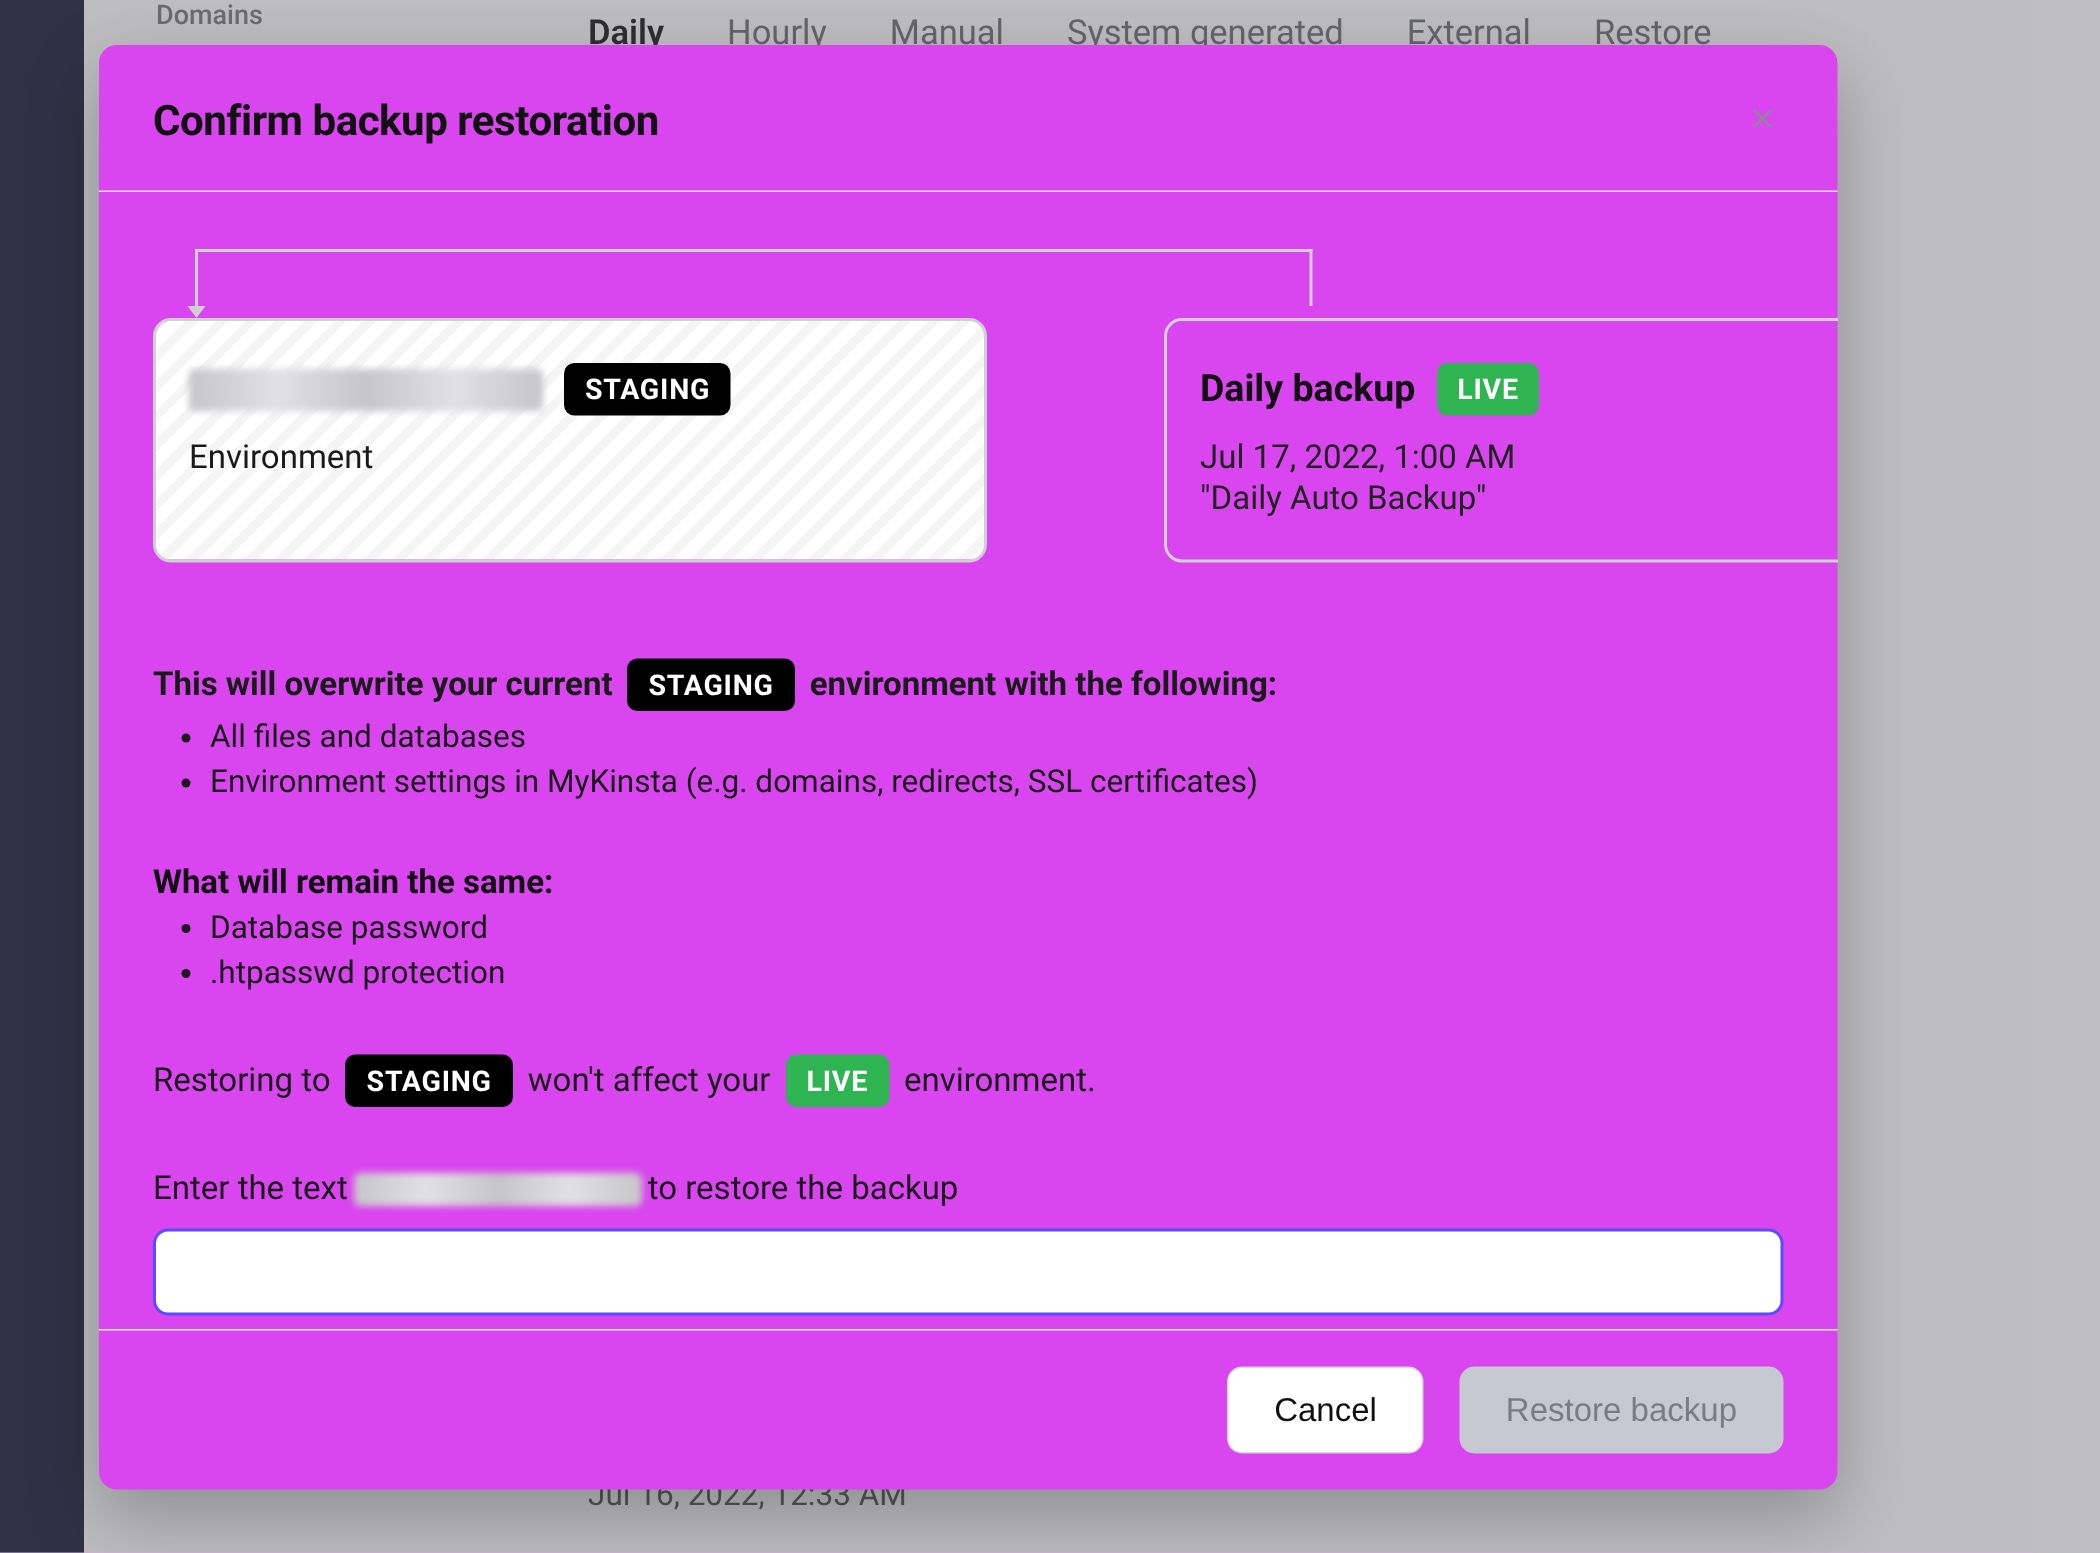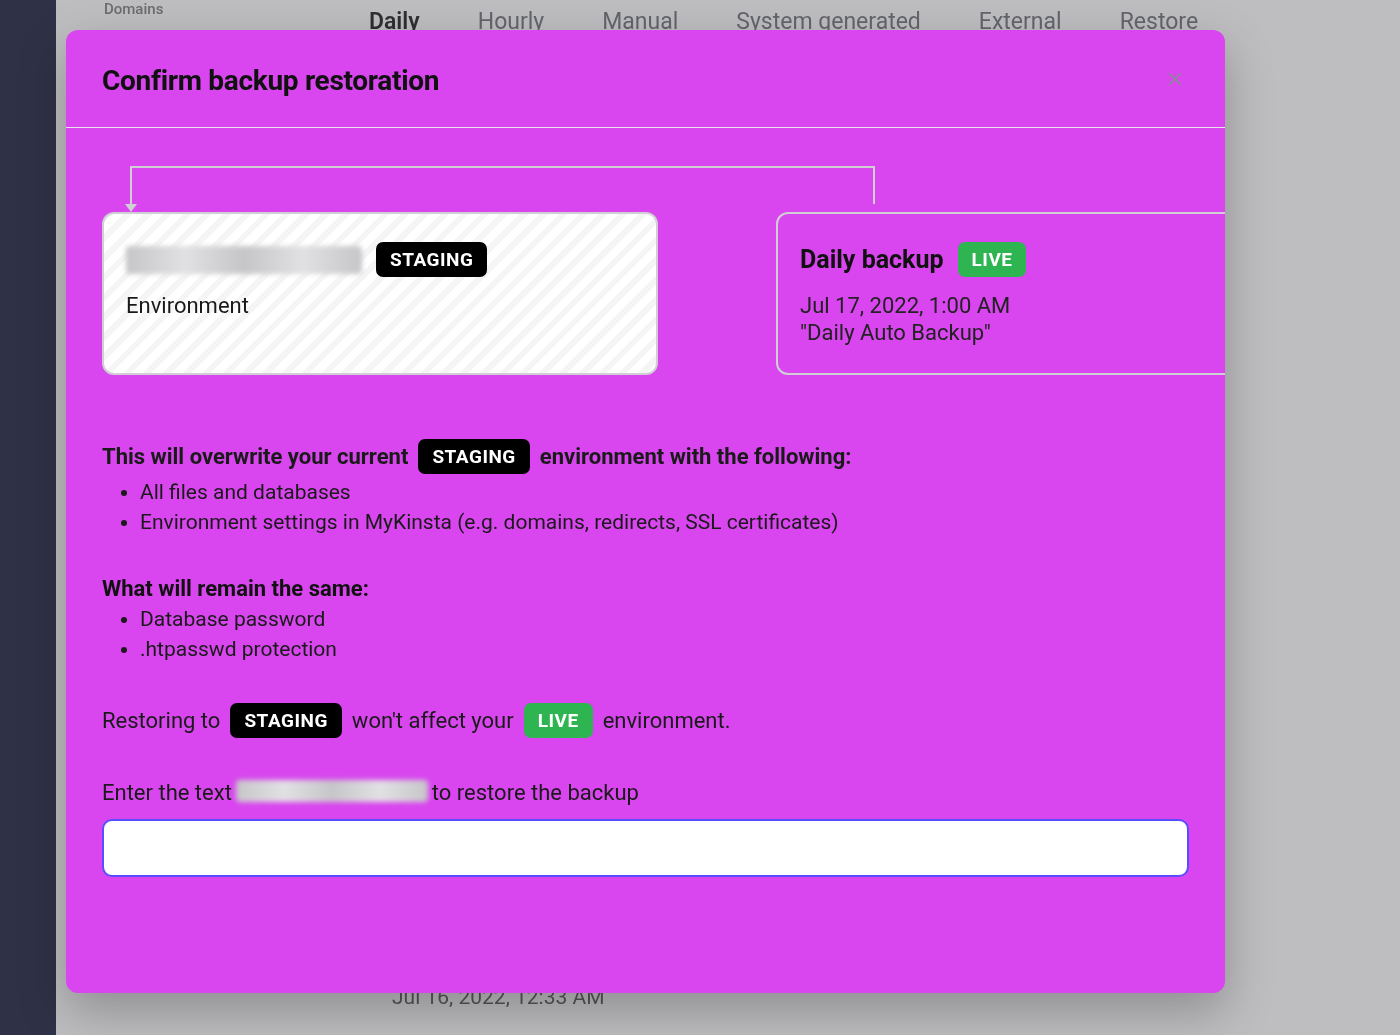--- a/index.html
+++ b/index.html
@@ -23,29 +23,29 @@
       top: 0;
       width: 56px;
       height: 100%;
       background: #1a1d3a;
     }
     .bg-nav-label {
       position: absolute;
       left: 104px;
       top: 0px;
       color: #777;
-      font-size: 15px;
+      font-size: 18px;
       font-weight: 500;
     }
     .bg-tabs {
       position: absolute;
-      left: 369px;
+      left: 392px;
       top: 8px;
       display: flex;
-      gap: 58px;
+      gap: 42px;
       font-size: 23px;
       color: #6a6c74;
     }
     .bg-tab { white-space: nowrap; }
     .bg-tab.active { color: #1a1a1a; font-weight: 600; }
     .bg-bottom-date {
       position: absolute;
       left: 392px;
       top: 985px;
       color: #555;
@@ -237,20 +237,21 @@
       align-items: center;
       gap: 10px;
     }
 
     .confirm-label {
       margin-top: 42px;
       font-size: 22px;
       color: #1a1a1a;
       display: flex;
       flex-wrap: wrap;
+      align-items: center;
       gap: 4px;
     }
     .confirm-input {
       margin-top: 14px;
       width: 100%;
       height: 58px;
       border: 2px solid #5a4cff;
       border-radius: 10px;
       font-size: 22px;
       padding: 0 16px;
@@ -370,13 +371,17 @@
 
     <div class="confirm-label">
       <span>Enter the text</span>
       <span class="blurred small">"████████ ██████"</span>
       <span>to restore the backup</span>
     </div>
     <input type="text" class="confirm-input" autofocus="" value="" style="">
 
   </div>
 
+  <div class="modal-footer">
+    <button class="btn">Cancel</button>
+    <button class="btn primary">Restore backup</button>
+  </div>
 </div>
 
 </body></html>

